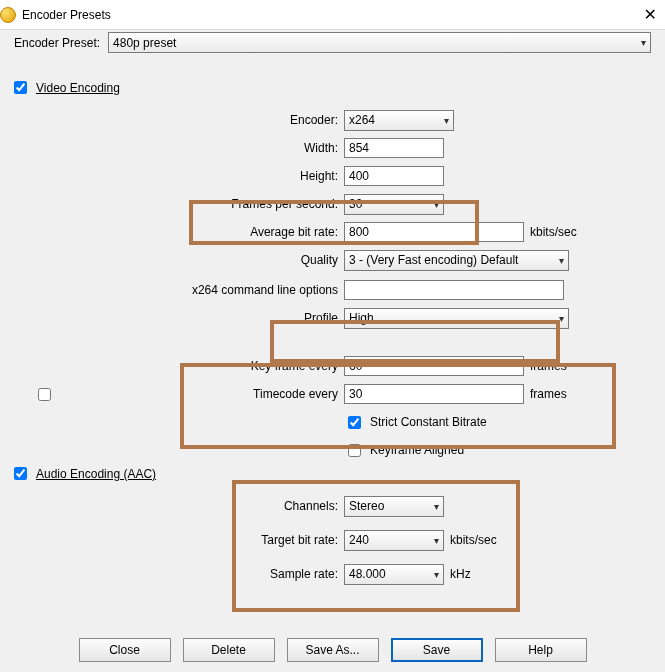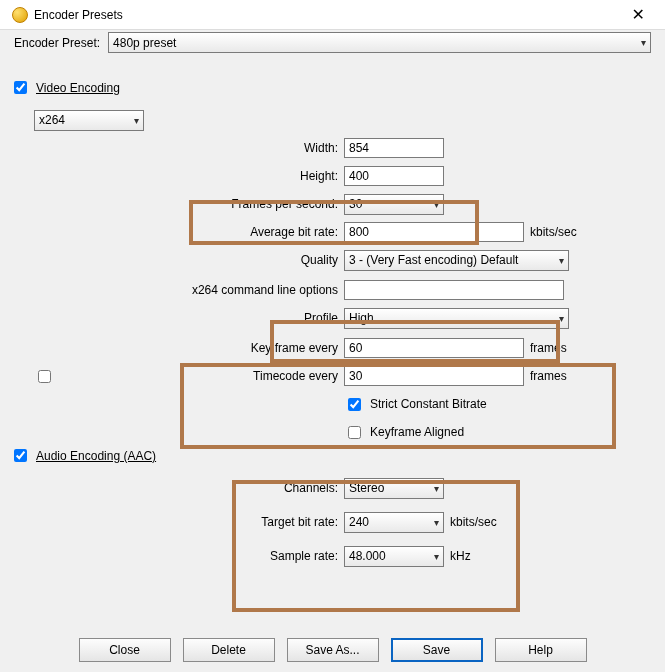--- a/index.html
+++ b/index.html
@@ -1,18 +1,18 @@
 <!DOCTYPE html>
 <html><head>
 <meta charset="utf-8">
 <style>
 * { box-sizing: border-box; font-family: "Segoe UI", Tahoma, sans-serif; font-size: 12px; }
 body { margin: 0; background: #f0f0f0; width: 665px; height: 672px; overflow: hidden; color: #000; }
 
-.titlebar { display: flex; align-items: center; height: 30px; padding: 0 12px; background: #fff; border-bottom: 1px solid #ddd; }
+.titlebar { display: flex; align-items: center; height: 30px; padding: 0 0; background: #fff; border-bottom: 1px solid #ddd; }
 .titlebar .icon { width: 16px; height: 16px; border-radius: 50%; background: radial-gradient(circle at 30% 30%, #ffe070, #e0a000); border: 1px solid #c08000; margin-right: 6px; }
 .titlebar .title { flex: 1; }
 .titlebar .close { font-size: 16px; padding: 0 8px; cursor: pointer; line-height: 16px; }
 
 .body { padding: 2px 14px; }
 
 .preset-row { display: flex; align-items: center; gap: 8px; margin-bottom: 28px; }
 .preset-row label { white-space: nowrap; }
 .preset-row .select { flex: 1; }
 
@@ -63,20 +63,21 @@
     </div>
   </div>
 
   <div class="section-check">
     <input type="checkbox" checked="" style="">
     <span>Video Encoding</span>
   </div>
 
   <div class="form">
     <div class="row">
+      <div class="lbl">Encoder:</div>
       <div class="ctrl">
         <div class="select w110">
           <span>x264</span>
           <span class="arrow">▾</span>
         </div>
       </div>
     </div>
 
     <div class="row">
       <div class="lbl">Width:</div>
@@ -130,21 +131,21 @@
     <div class="row">
       <div class="lbl">Profile</div>
       <div class="ctrl">
         <div class="select wfull">
           <span>High</span>
           <span class="arrow">▾</span>
         </div>
       </div>
     </div>
 
-    <div class="row" style="margin-top:8px;">
+    <div class="row" style="margin-top:26px;">
       <div class="lbl">Key frame every</div>
       <div class="ctrl">
         <input class="textbox wide" value="60" style="">
         <span>frames</span>
       </div>
     </div>
 
     <div class="row">
       <div class="lbl">
         <span class="chkrow" style="justify-content:space-between;">

